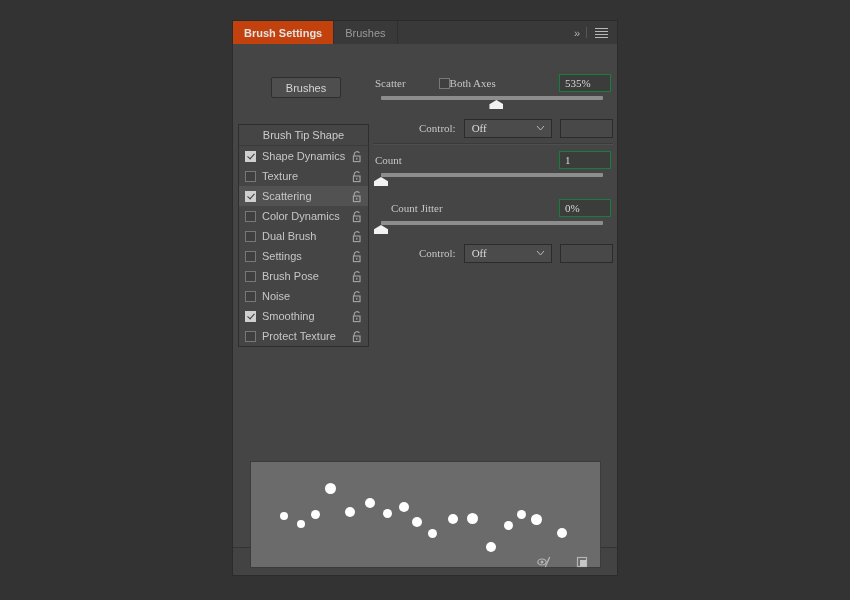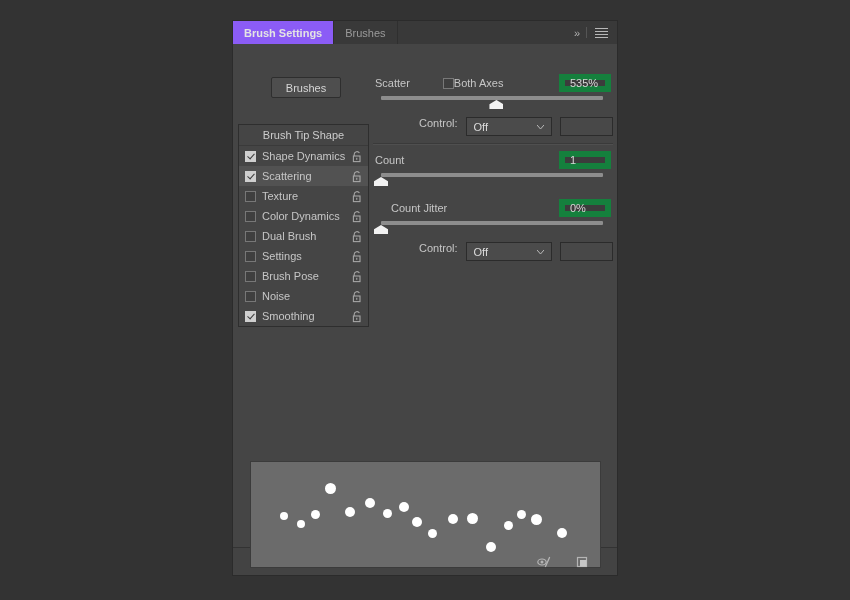--- a/index.html
+++ b/index.html
@@ -42,21 +42,21 @@
   .tab {
     display: flex;
     align-items: center;
     padding: 0 11px;
     font-size: 11px;
     color: #9a9a9a;
     cursor: default;
     border-right: 1px solid #2f2f2f;
   }
   .tab.active {
-    background: #8b5cf6;
+    background: #c2410c;
     color: #e4e4e4;
     font-weight: bold;
   }
   #tabbar-spacer { flex: 1 1 auto; border-right: none; }
   #tab-overflow {
     display: flex; align-items: center;
     padding: 0 7px; color: #b0b0b0; font-size: 11px;
     letter-spacing: -1px;
   }
   #tab-divider {
@@ -143,37 +143,38 @@
     font-size: 11px;
     white-space: nowrap;
   }
   .lock-icon { flex: 0 0 auto; width: 12px; height: 13px; opacity: .85; }
 
   
   #controls {
     position: absolute;
     left: 142px; top: 28px;
     right: 4px;
+    font-family: Liberation Serif, serif;
   }
   .ctrl-row {
     display: flex;
     align-items: center;
     height: 22px;
     position: relative;
   }
   .ctrl-label {
     color: #c6c6c6;
     font-size: 11px;
     white-space: nowrap;
   }
   .spacer { flex: 1 1 auto; }
   .num-field {
     width: 52px; height: 18px;
     background: #3c3c3c;
-    border: 6px solid #15803d;
+    border: 1px solid #15803d;
     color: #d8d8d8;
     font-size: 11px;
     display: flex; align-items: center;
     padding-left: 5px;
     box-sizing: border-box;
     margin-right: 2px;
   }
 
   .chk-wrap { display: flex; align-items: center; }
   .sq-check {
@@ -202,21 +203,21 @@
   }
   .thumb::before {
     content: "";
     position: absolute;
     left: -7px; top: 0;
     width: 14px; height: 9px;
     background: #f2f2f2;
     clip-path: polygon(50% 0%, 100% 48%, 100% 100%, 0% 100%, 0% 48%);
   }
 
-  .sel-row { display: flex; height: 22px; }
+  .sel-row { display: flex; align-items: center; height: 22px; }
   .sel-label { color: #c6c6c6; font-size: 11px; margin-left: 44px; margin-right: 8px; }
   .select {
     width: 92px; height: 19px;
     background: #4b4b4b;
     border: 1px solid #2b2b2b;
     color: #dcdcdc;
     font-size: 11px;
     display: flex; align-items: center;
     padding-left: 7px;
     box-sizing: border-box;
@@ -310,40 +311,40 @@
       <div id="opt-rows">
           <div class="opt-row">
             <span class="opt-check on"></span>
             <span class="opt-label">Shape Dynamics</span>
             <svg class="lock-icon" viewBox="0 0 12 13">
               <path d="M3.2 6 V4.2 a2.8 2.8 0 0 1 5.2 -1.2" fill="none" stroke="#b6b6b6" stroke-width="1.1"></path>
               <rect x="2.4" y="6" width="6.6" height="5.6" fill="none" stroke="#b6b6b6" stroke-width="1.1"></rect>
               <rect x="5.2" y="7.8" width="1.1" height="2" fill="#b6b6b6"></rect>
             </svg>
           </div>
+          <div class="opt-row">
+            <span class="opt-check"></span>
+            <span class="opt-label">Texture</span>
+            <svg class="lock-icon" viewBox="0 0 12 13">
+              <path d="M3.2 6 V4.2 a2.8 2.8 0 0 1 5.2 -1.2" fill="none" stroke="#b6b6b6" stroke-width="1.1"></path>
+              <rect x="2.4" y="6" width="6.6" height="5.6" fill="none" stroke="#b6b6b6" stroke-width="1.1"></rect>
+              <rect x="5.2" y="7.8" width="1.1" height="2" fill="#b6b6b6"></rect>
+            </svg>
+          </div>
           <div class="opt-row selected">
             <span class="opt-check on"></span>
             <span class="opt-label">Scattering</span>
             <svg class="lock-icon" viewBox="0 0 12 13">
               <path d="M3.2 6 V4.2 a2.8 2.8 0 0 1 5.2 -1.2" fill="none" stroke="#b6b6b6" stroke-width="1.1"></path>
               <rect x="2.4" y="6" width="6.6" height="5.6" fill="none" stroke="#b6b6b6" stroke-width="1.1"></rect>
               <rect x="5.2" y="7.8" width="1.1" height="2" fill="#b6b6b6"></rect>
             </svg>
           </div>
           <div class="opt-row">
             <span class="opt-check"></span>
-            <span class="opt-label">Texture</span>
-            <svg class="lock-icon" viewBox="0 0 12 13">
-              <path d="M3.2 6 V4.2 a2.8 2.8 0 0 1 5.2 -1.2" fill="none" stroke="#b6b6b6" stroke-width="1.1"></path>
-              <rect x="2.4" y="6" width="6.6" height="5.6" fill="none" stroke="#b6b6b6" stroke-width="1.1"></rect>
-              <rect x="5.2" y="7.8" width="1.1" height="2" fill="#b6b6b6"></rect>
-            </svg>
-          </div>
-          <div class="opt-row">
-            <span class="opt-check"></span>
             <span class="opt-label">Color Dynamics</span>
             <svg class="lock-icon" viewBox="0 0 12 13">
               <path d="M3.2 6 V4.2 a2.8 2.8 0 0 1 5.2 -1.2" fill="none" stroke="#b6b6b6" stroke-width="1.1"></path>
               <rect x="2.4" y="6" width="6.6" height="5.6" fill="none" stroke="#b6b6b6" stroke-width="1.1"></rect>
               <rect x="5.2" y="7.8" width="1.1" height="2" fill="#b6b6b6"></rect>
             </svg>
           </div>
           <div class="opt-row">
             <span class="opt-check"></span>
             <span class="opt-label">Dual Brush</span>
@@ -376,20 +377,29 @@
             <span class="opt-label">Noise</span>
             <svg class="lock-icon" viewBox="0 0 12 13">
               <path d="M3.2 6 V4.2 a2.8 2.8 0 0 1 5.2 -1.2" fill="none" stroke="#b6b6b6" stroke-width="1.1"></path>
               <rect x="2.4" y="6" width="6.6" height="5.6" fill="none" stroke="#b6b6b6" stroke-width="1.1"></rect>
               <rect x="5.2" y="7.8" width="1.1" height="2" fill="#b6b6b6"></rect>
             </svg>
           </div>
           <div class="opt-row">
             <span class="opt-check on"></span>
             <span class="opt-label">Smoothing</span>
+            <svg class="lock-icon" viewBox="0 0 12 13">
+              <path d="M3.2 6 V4.2 a2.8 2.8 0 0 1 5.2 -1.2" fill="none" stroke="#b6b6b6" stroke-width="1.1"></path>
+              <rect x="2.4" y="6" width="6.6" height="5.6" fill="none" stroke="#b6b6b6" stroke-width="1.1"></rect>
+              <rect x="5.2" y="7.8" width="1.1" height="2" fill="#b6b6b6"></rect>
+            </svg>
+          </div>
+          <div class="opt-row">
+            <span class="opt-check"></span>
+            <span class="opt-label">Protect Texture</span>
             <svg class="lock-icon" viewBox="0 0 12 13">
               <path d="M3.2 6 V4.2 a2.8 2.8 0 0 1 5.2 -1.2" fill="none" stroke="#b6b6b6" stroke-width="1.1"></path>
               <rect x="2.4" y="6" width="6.6" height="5.6" fill="none" stroke="#b6b6b6" stroke-width="1.1"></rect>
               <rect x="5.2" y="7.8" width="1.1" height="2" fill="#b6b6b6"></rect>
             </svg>
           </div>
         </div>
     </div>
 
     <div id="controls">

